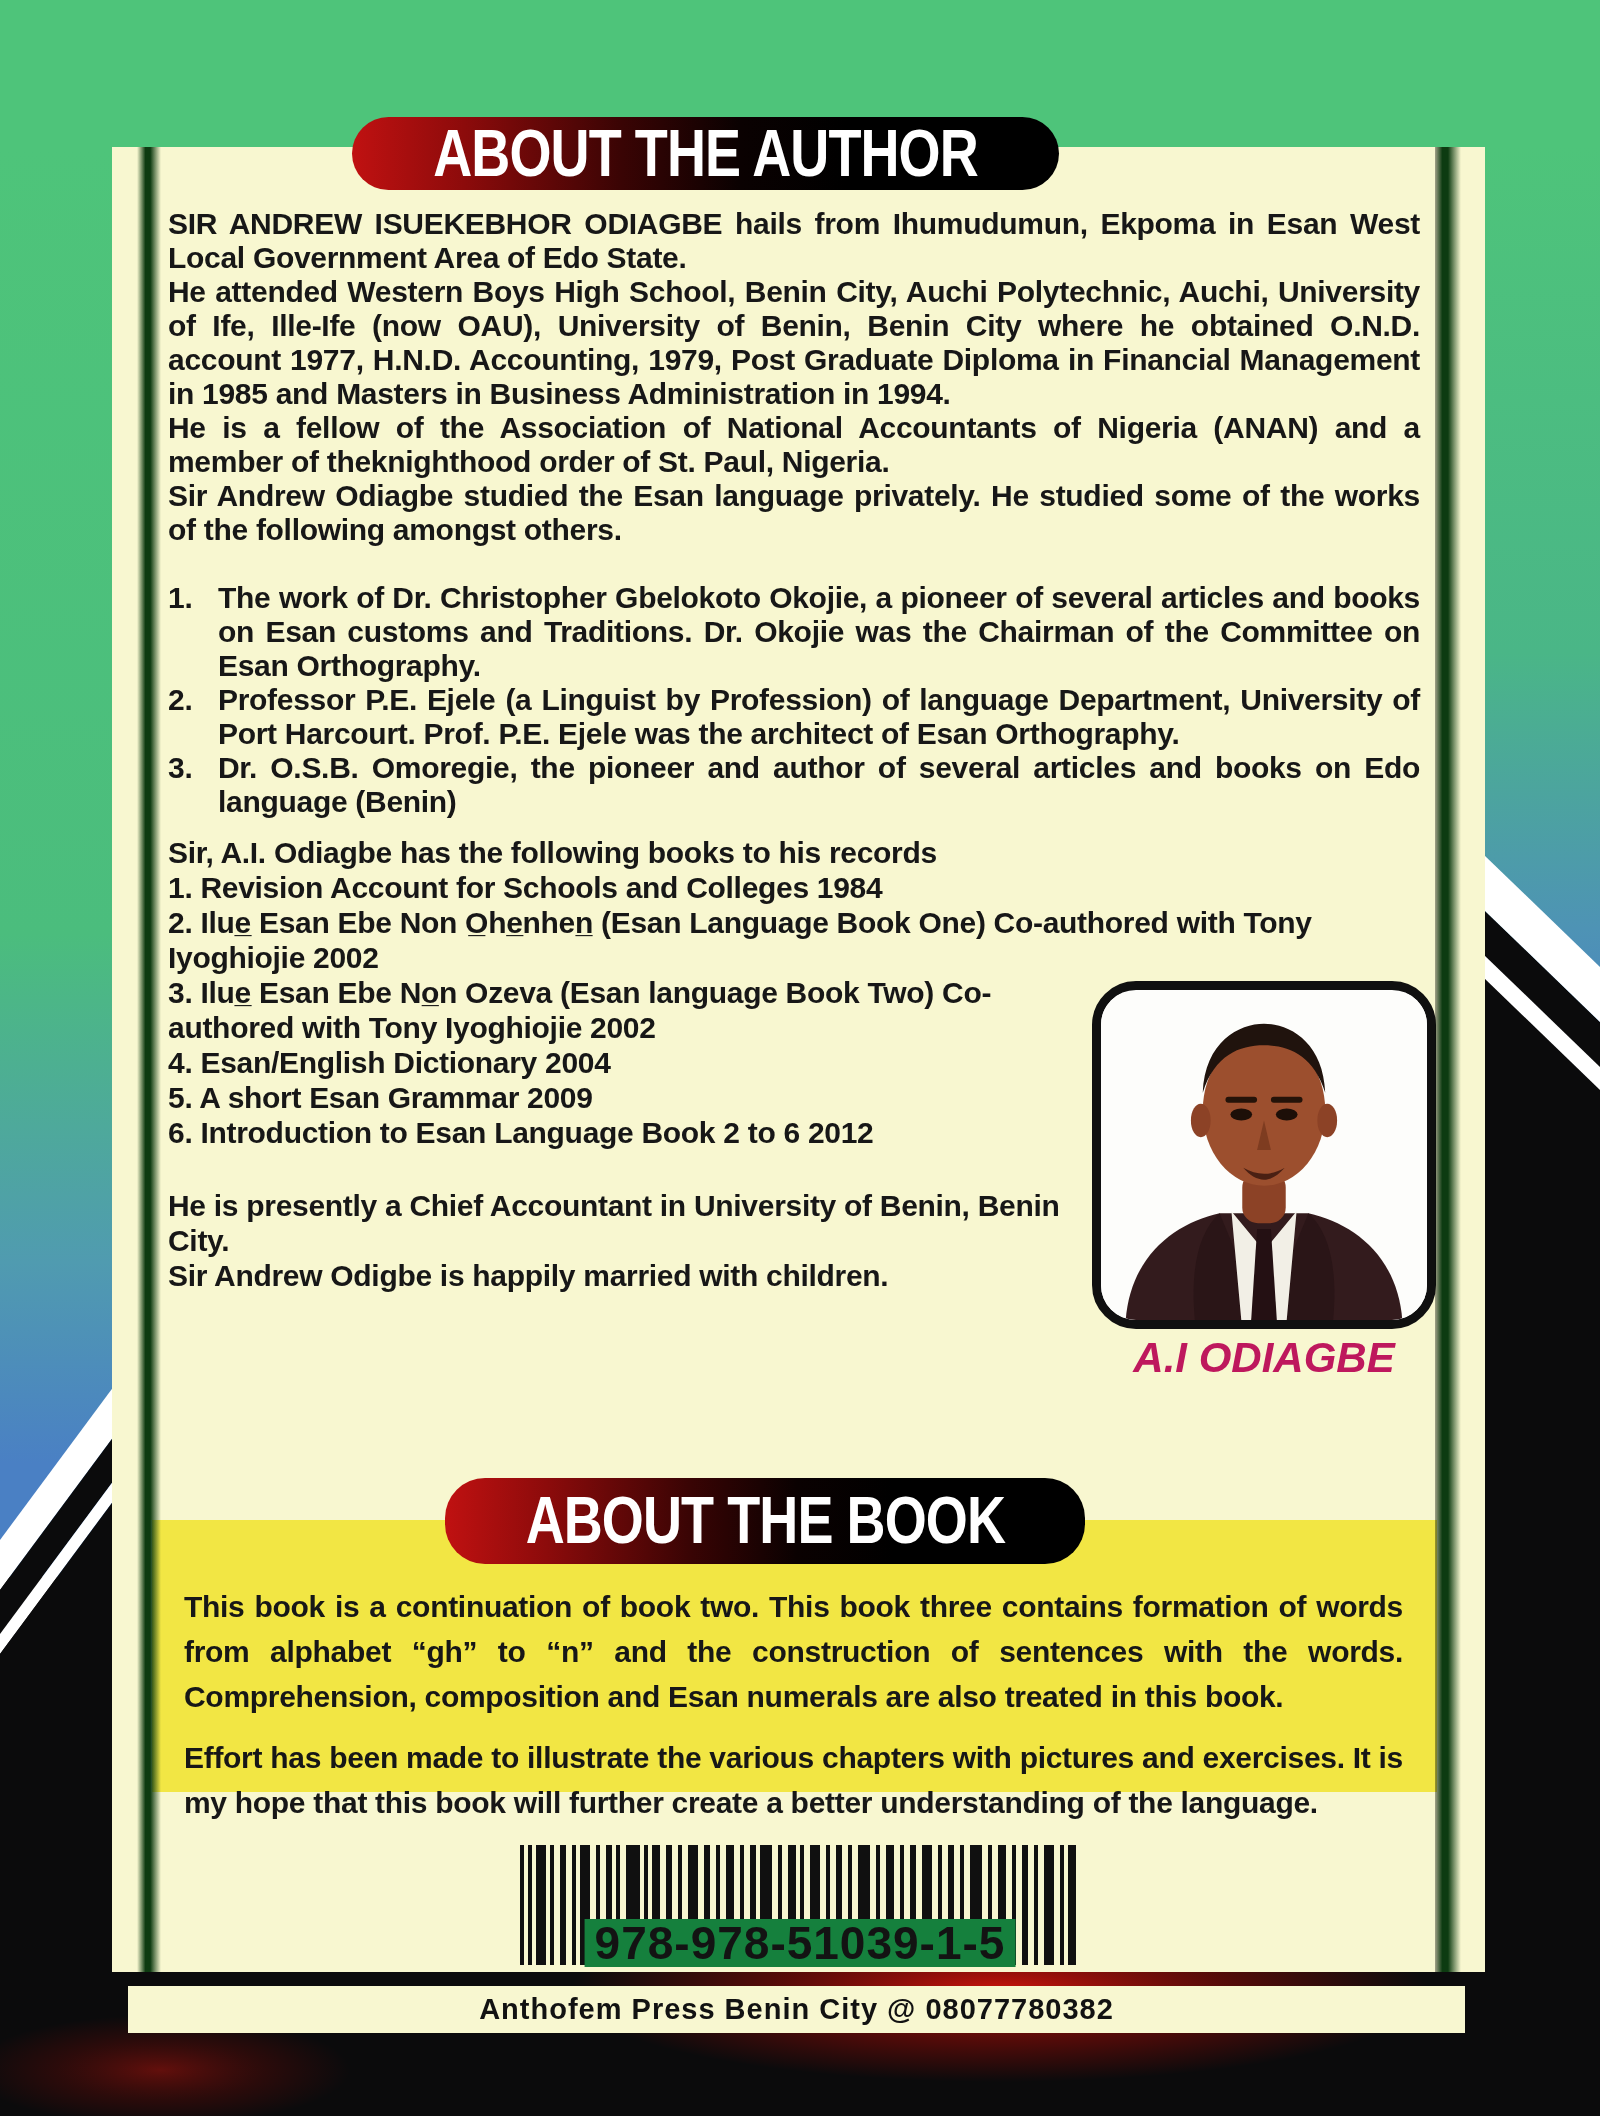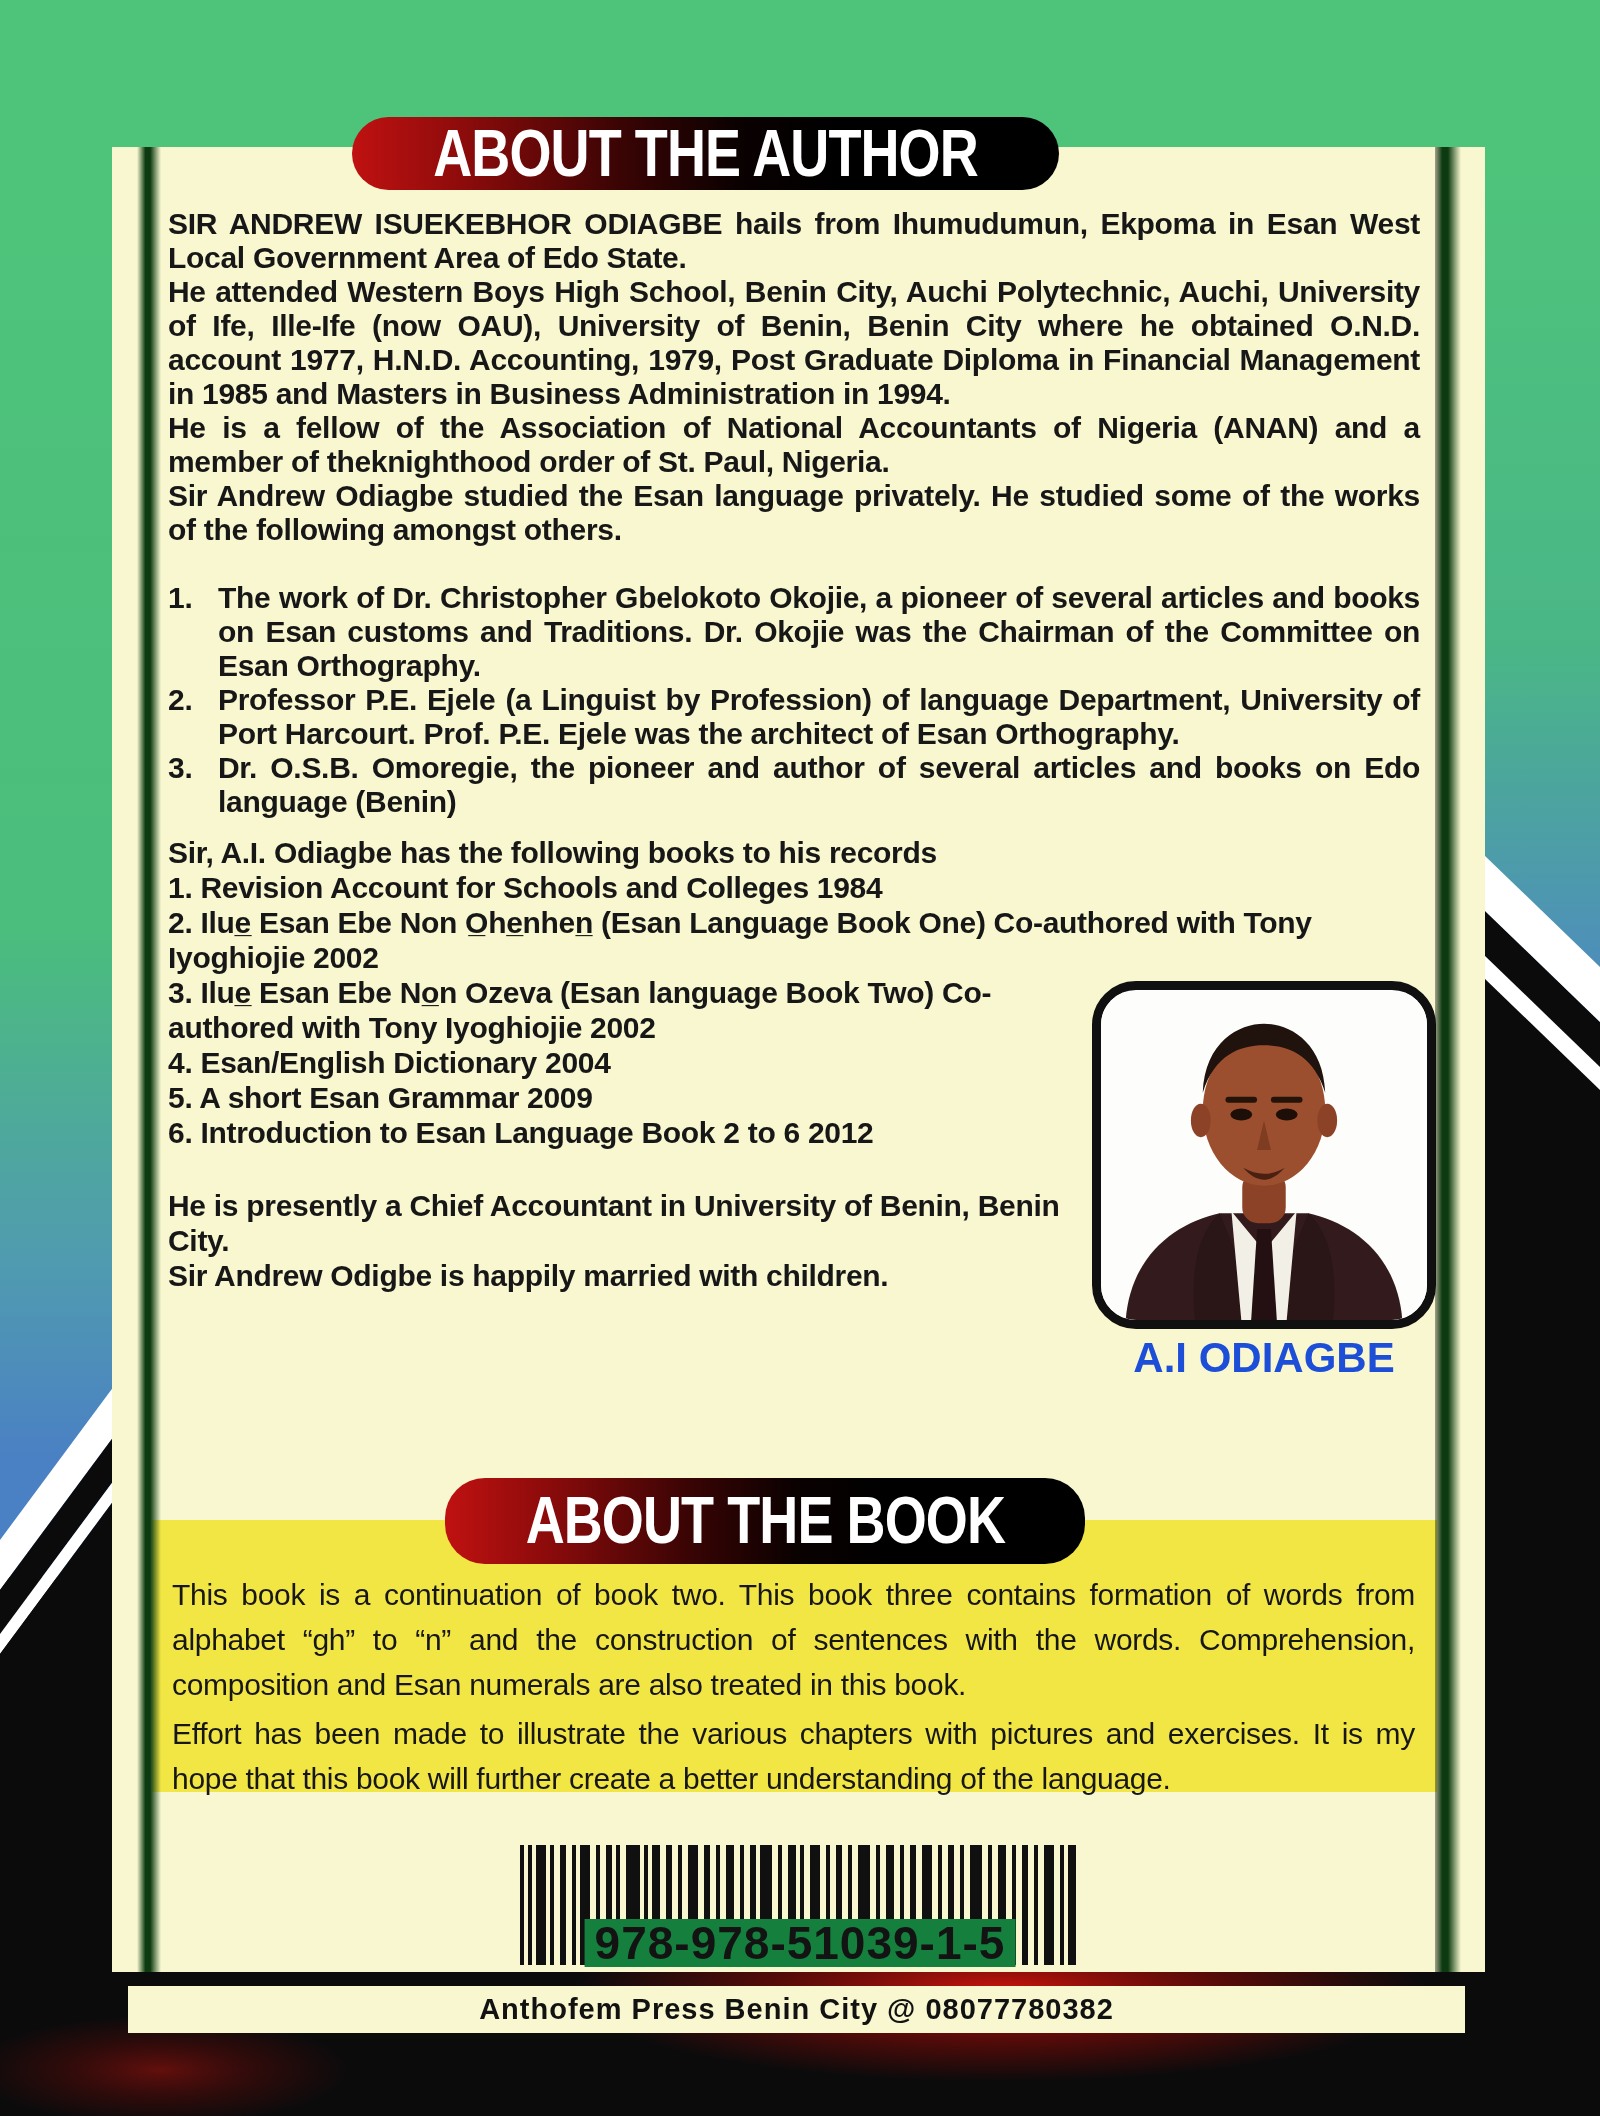--- a/index.html
+++ b/index.html
@@ -52,32 +52,32 @@
   .closing-block { margin-top:38px; line-height:35px; text-align:left; }
 
   
   .photo-float { float:right; width:344px; margin:6px -16px 6px 26px; }
   .photo-frame {
     width:326px; height:330px; border:9px solid #101010; border-radius:44px;
     overflow:hidden; background:#fdfdfb;
   }
   .photo-frame svg { display:block; width:100%; height:100%; }
   .photo-caption {
-    margin-top:6px; text-align:center; font-weight:700;
-    font-size:42px; letter-spacing:0px; color:#1d4ed8; line-height:1.1;
+    margin-top:6px; text-align:center; font-style:italic; font-weight:700;
+    font-size:42px; letter-spacing:0px; color:#be185d; line-height:1.1;
   }
 
   
   .band-yellow {
     position:absolute; left:40px; top:1373px; width:1285px; height:272px;
     background:#f2e644; z-index:1; box-sizing:border-box;
     padding:48px 18px 0 16px;
   }
   .band-yellow p {
-    margin:4px; color:#171717; font-weight:400; font-size:30px; line-height:45px;
+    margin:16px; color:#171717; font-weight:700; font-size:30px; line-height:45px;
     letter-spacing:-0.3px; text-align:justify;
   }
 
   
   .barcode {
     position:absolute; left:408px; top:1698px; width:560px; height:120px; z-index:2;
   }
   .barcode svg { display:block; }
   .isbn-label {
     position:absolute; bottom:-2px; left:50%; transform:translateX(-50%);

